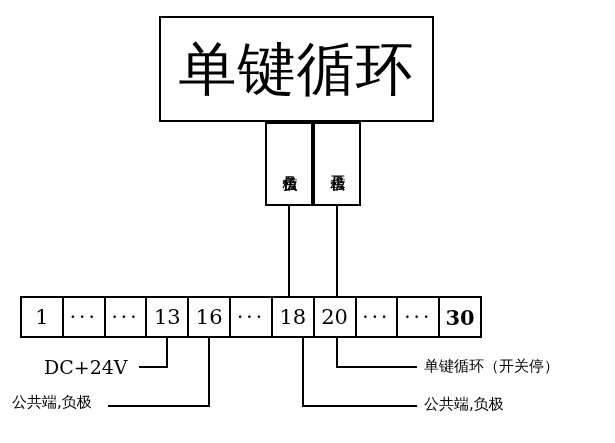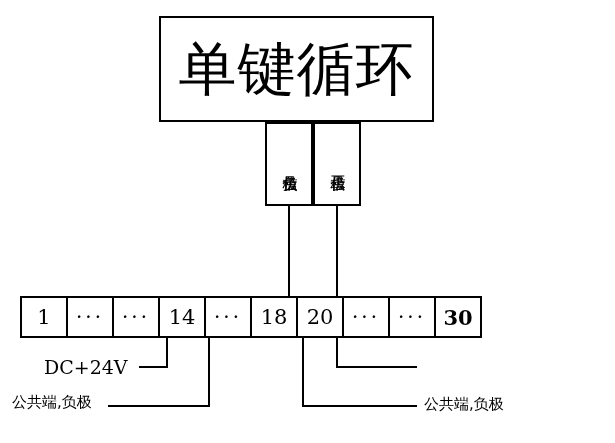--- a/index.html
+++ b/index.html
@@ -146,21 +146,22 @@
     <span class="sig-text">信号负极</span>
   </div>
   <div class="sig-box pos">
     <span class="sig-text">信号正极</span>
   </div>
 
   <div class="strip">
     <div class="cell">1</div>
     <div class="cell dots">···</div>
     <div class="cell dots">···</div>
-    <div class="cell">14</div>
+    <div class="cell">13</div>
+    <div class="cell">16</div>
     <div class="cell dots">···</div>
     <div class="cell">18</div>
     <div class="cell">20</div>
     <div class="cell dots">···</div>
     <div class="cell dots">···</div>
     <div class="cell">30</div>
   </div>
 
   <svg class="layer" viewBox="0 0 615 443">
 
@@ -174,16 +175,17 @@
 
     <path class="lead-line" d="M 337 338 L 337 367 L 417 367"></path>
 
     <path class="lead-line" d="M 303 338 L 303 406 L 417 406"></path>
   </svg>
 
   <div class="ann serif" id="label-dc24v">DC+24V</div>
 
   <div class="ann" id="label-common-left">公共端,负极</div>
 
+  <div class="ann" id="label-cycle-right">单键循环（开关停）</div>
 
   <div class="ann" id="label-common-right">公共端,负极</div>
 
 </div>
 
 </body></html>

